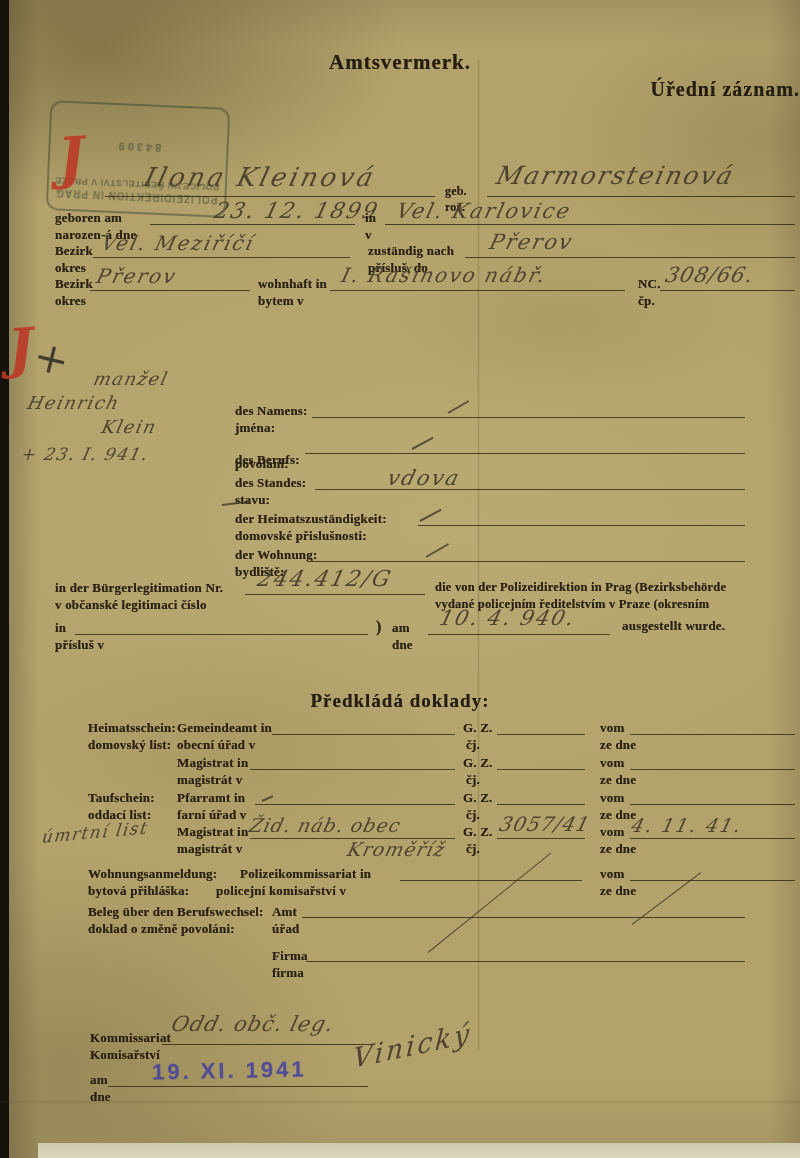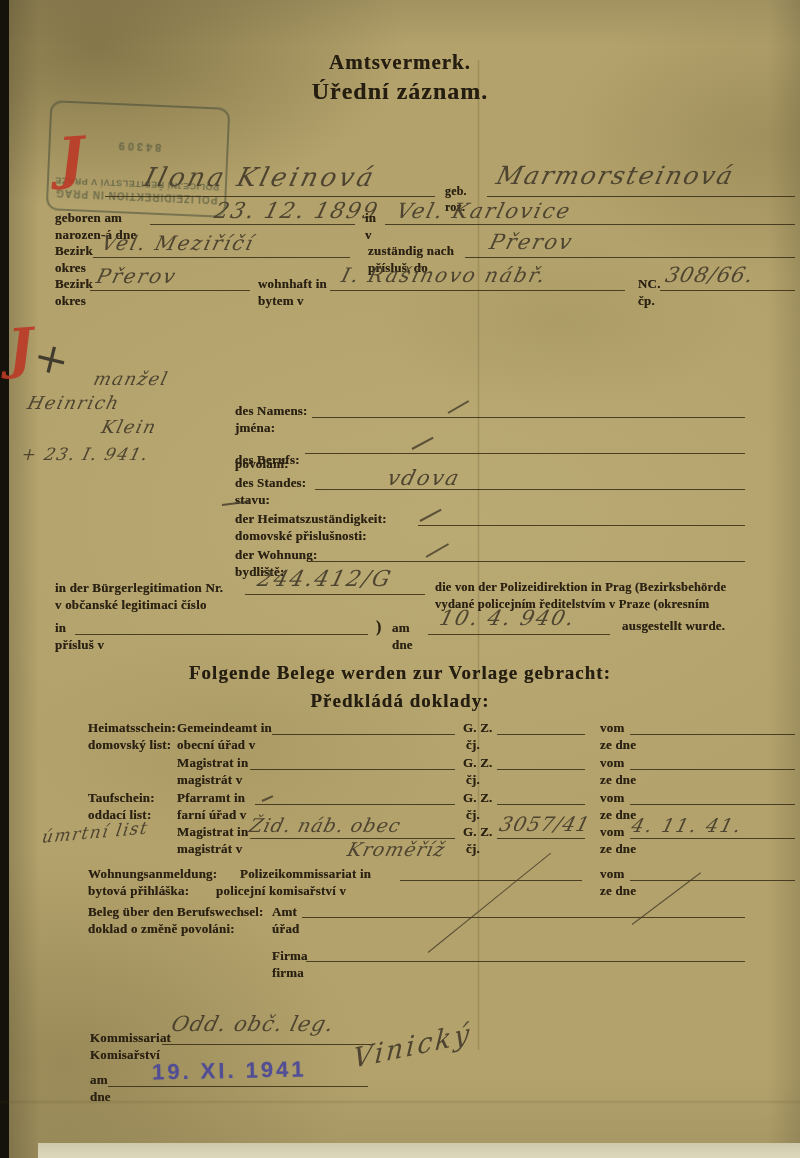--- a/index.html
+++ b/index.html
@@ -57,21 +57,21 @@
 <body>
 
 <div id="page">
 
   <div class="edge-left"></div>
   <div class="band-bottom"></div>
   <div class="crease-v"></div>
   <div class="crease-h"></div>
 
   <div class="hdr" style="top:50px;font-size:21px;">Amtsvermerk.</div>
-  <div class="hdr" style="top:78px;font-size:24px;">Úřední záznam.</div>
+  <div class="hdr" style="top:78px;font-size:20px;text-align:right;">Úřední záznam.</div>
 
   <div class="stampbox">
     <div class="s1">POLIZEIDIREKTION IN PRAG</div>
     <div class="s2">POLICEJNÍ ŘEDITELSTVÍ V PRAZE</div>
     <div class="s3">84309</div>
   </div>
 
   <div class="redj" style="left:58px;top:124px;font-size:56px;transform:rotate(-4deg);">J</div>
   <div class="redj" style="left:8px;top:316px;font-size:54px;transform:rotate(-4deg);">J</div>
   <div class="hw" style="left:34px;top:334px;font-size:42px;font-style:normal;letter-spacing:0;transform:rotate(14deg);color:#3c372b;">+</div>
@@ -156,21 +156,20 @@
   <div class="p" style="left:55px;top:620px;">in</div>
   <div class="p" style="left:55px;top:637px;">přísluš v</div>
   <div class="line" style="left:75px;top:634px;width:293px;"></div>
   <div class="p" style="left:376px;top:618px;font-size:16px;">)</div>
   <div class="p" style="left:392px;top:620px;">am</div>
   <div class="p" style="left:392px;top:637px;">dne</div>
   <div class="hw" style="left:440px;top:606px;font-size:21px;letter-spacing:2px;">10. 4. 940.</div>
   <div class="line" style="left:428px;top:634px;width:182px;"></div>
   <div class="p" style="left:622px;top:618px;">ausgestellt wurde.</div>
 
-  <div class="hdr" style="top:662px;font-size:19px;">Folgende Belege werden zur Vorlage gebracht:</div>
   <div class="hdr" style="top:690px;font-size:19px;">Předkládá doklady:</div>
 
   <div class="p" style="left:88px;top:720px;">Heimatsschein:</div>
   <div class="p" style="left:88px;top:737px;">domovský list:</div>
   <div class="p" style="left:177px;top:720px;">Gemeindeamt in</div>
   <div class="p" style="left:177px;top:737px;">obecní úřad v</div>
   <div class="line" style="left:272px;top:734px;width:183px;"></div>
   <div class="p" style="left:463px;top:720px;">G. Z.</div>
   <div class="p" style="left:466px;top:737px;">čj.</div>
   <div class="line" style="left:497px;top:734px;width:88px;"></div>

